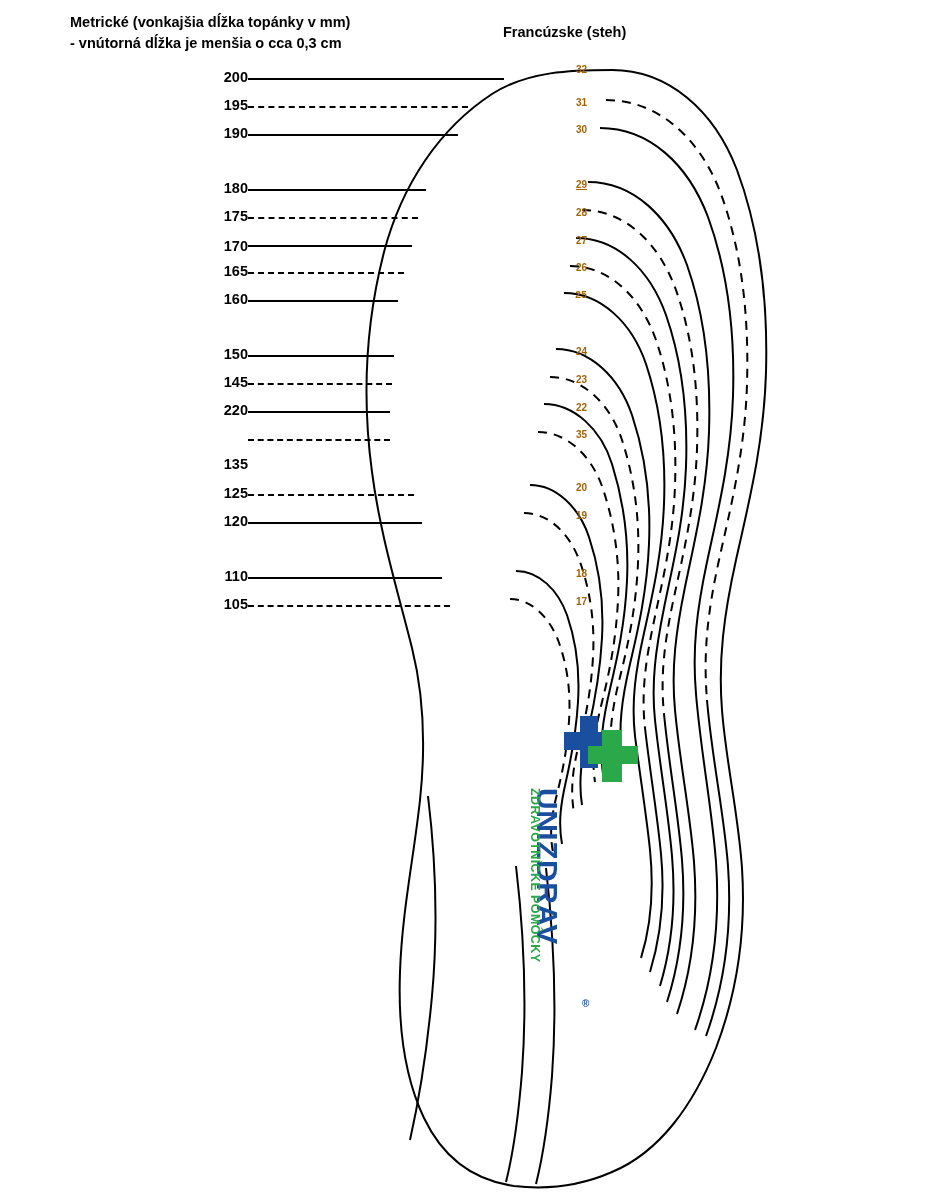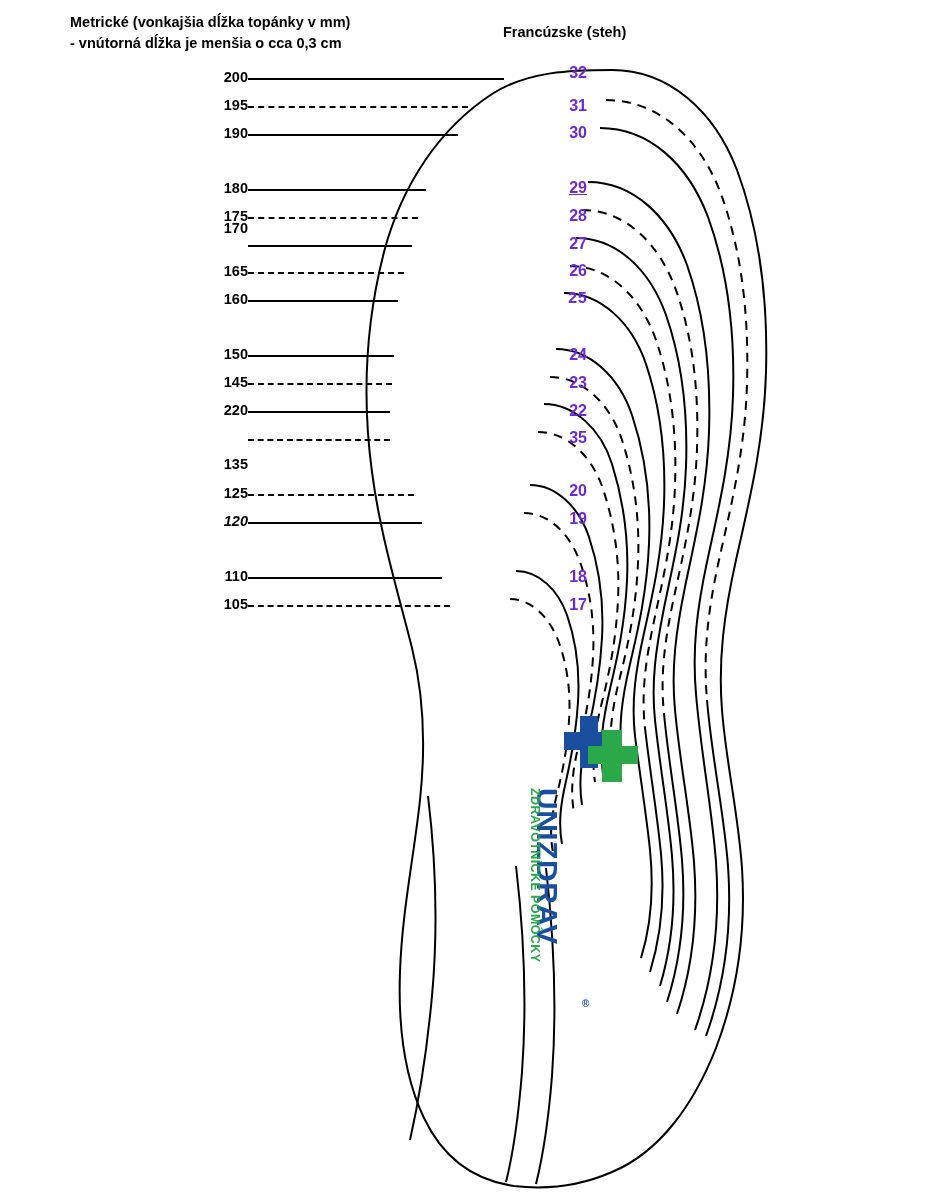--- a/index.html
+++ b/index.html
@@ -39,22 +39,22 @@
     height: 0;
     border-top: 2px solid #000;
   }
   .rule.dashed {
     border-top: 2px dashed #000;
   }
 
   .fr-label {
     position: absolute;
     font-weight: bold;
-    font-size: 16px;
-    color: #6d28d9;
+    font-size: 10px;
+    color: #a16207;
     text-align: right;
     width: 34px;
   }
 
   #sole-svg {
     position: absolute;
     left: 0;
     top: 0;
     width: 937px;
     height: 1200px;
@@ -170,37 +170,37 @@
       <div class="scale-label" style="left: 202px; top: 69px;">200</div>
       <div class="rule" style="left: 248px; top: 78px; width: 256px;"></div>
       <div class="scale-label" style="left: 202px; top: 97px;">195</div>
       <div class="rule dashed" style="left: 248px; top: 106px; width: 220px;"></div>
       <div class="scale-label" style="left: 202px; top: 125px;">190</div>
       <div class="rule" style="left: 248px; top: 134px; width: 210px;"></div>
       <div class="scale-label" style="left: 202px; top: 180px;">180</div>
       <div class="rule" style="left: 248px; top: 189px; width: 178px;"></div>
       <div class="scale-label" style="left: 202px; top: 208px;">175</div>
       <div class="rule dashed" style="left: 248px; top: 217px; width: 170px;"></div>
-      <div class="scale-label" style="left: 202px; top: 220px;">170</div>
+      <div class="scale-label" style="left: 202px; top: 238px;">170</div>
       <div class="rule" style="left: 248px; top: 245px; width: 164px;"></div>
       <div class="scale-label" style="left: 202px; top: 263px;">165</div>
       <div class="rule dashed" style="left: 248px; top: 272px; width: 156px;"></div>
       <div class="scale-label" style="left: 202px; top: 291px;">160</div>
       <div class="rule" style="left: 248px; top: 300px; width: 150px;"></div>
       <div class="scale-label" style="left: 202px; top: 346px;">150</div>
       <div class="rule" style="left: 248px; top: 355px; width: 146px;"></div>
       <div class="scale-label" style="left: 202px; top: 374px;">145</div>
       <div class="rule dashed" style="left: 248px; top: 383px; width: 144px;"></div>
       <div class="scale-label" style="left: 202px; top: 402px;">220</div>
       <div class="rule" style="left: 248px; top: 411px; width: 142px;"></div>
       <div class="scale-label" style="left: 202px; top: 456px;">135</div>
       <div class="rule dashed" style="left: 248px; top: 439px; width: 142px;"></div>
       <div class="scale-label" style="left: 202px; top: 485px;">125</div>
       <div class="rule dashed" style="left: 248px; top: 494px; width: 166px;"></div>
-      <div class="scale-label" style="left: 202px; top: 513px; font-style: italic;">120</div>
+      <div class="scale-label" style="left: 202px; top: 513px;">120</div>
       <div class="rule" style="left: 248px; top: 522px; width: 174px;"></div>
       <div class="scale-label" style="left: 202px; top: 568px;">110</div>
       <div class="rule" style="left: 248px; top: 577px; width: 194px;"></div>
       <div class="scale-label" style="left: 202px; top: 596px;">105</div>
       <div class="rule dashed" style="left: 248px; top: 605px; width: 202px;"></div>
     </div>
 
   <div id="french-scale">
       <div class="fr-label" style="left: 553px; top: 64px;">32</div>
       <div class="fr-label" style="left: 553px; top: 97px;">31</div>

